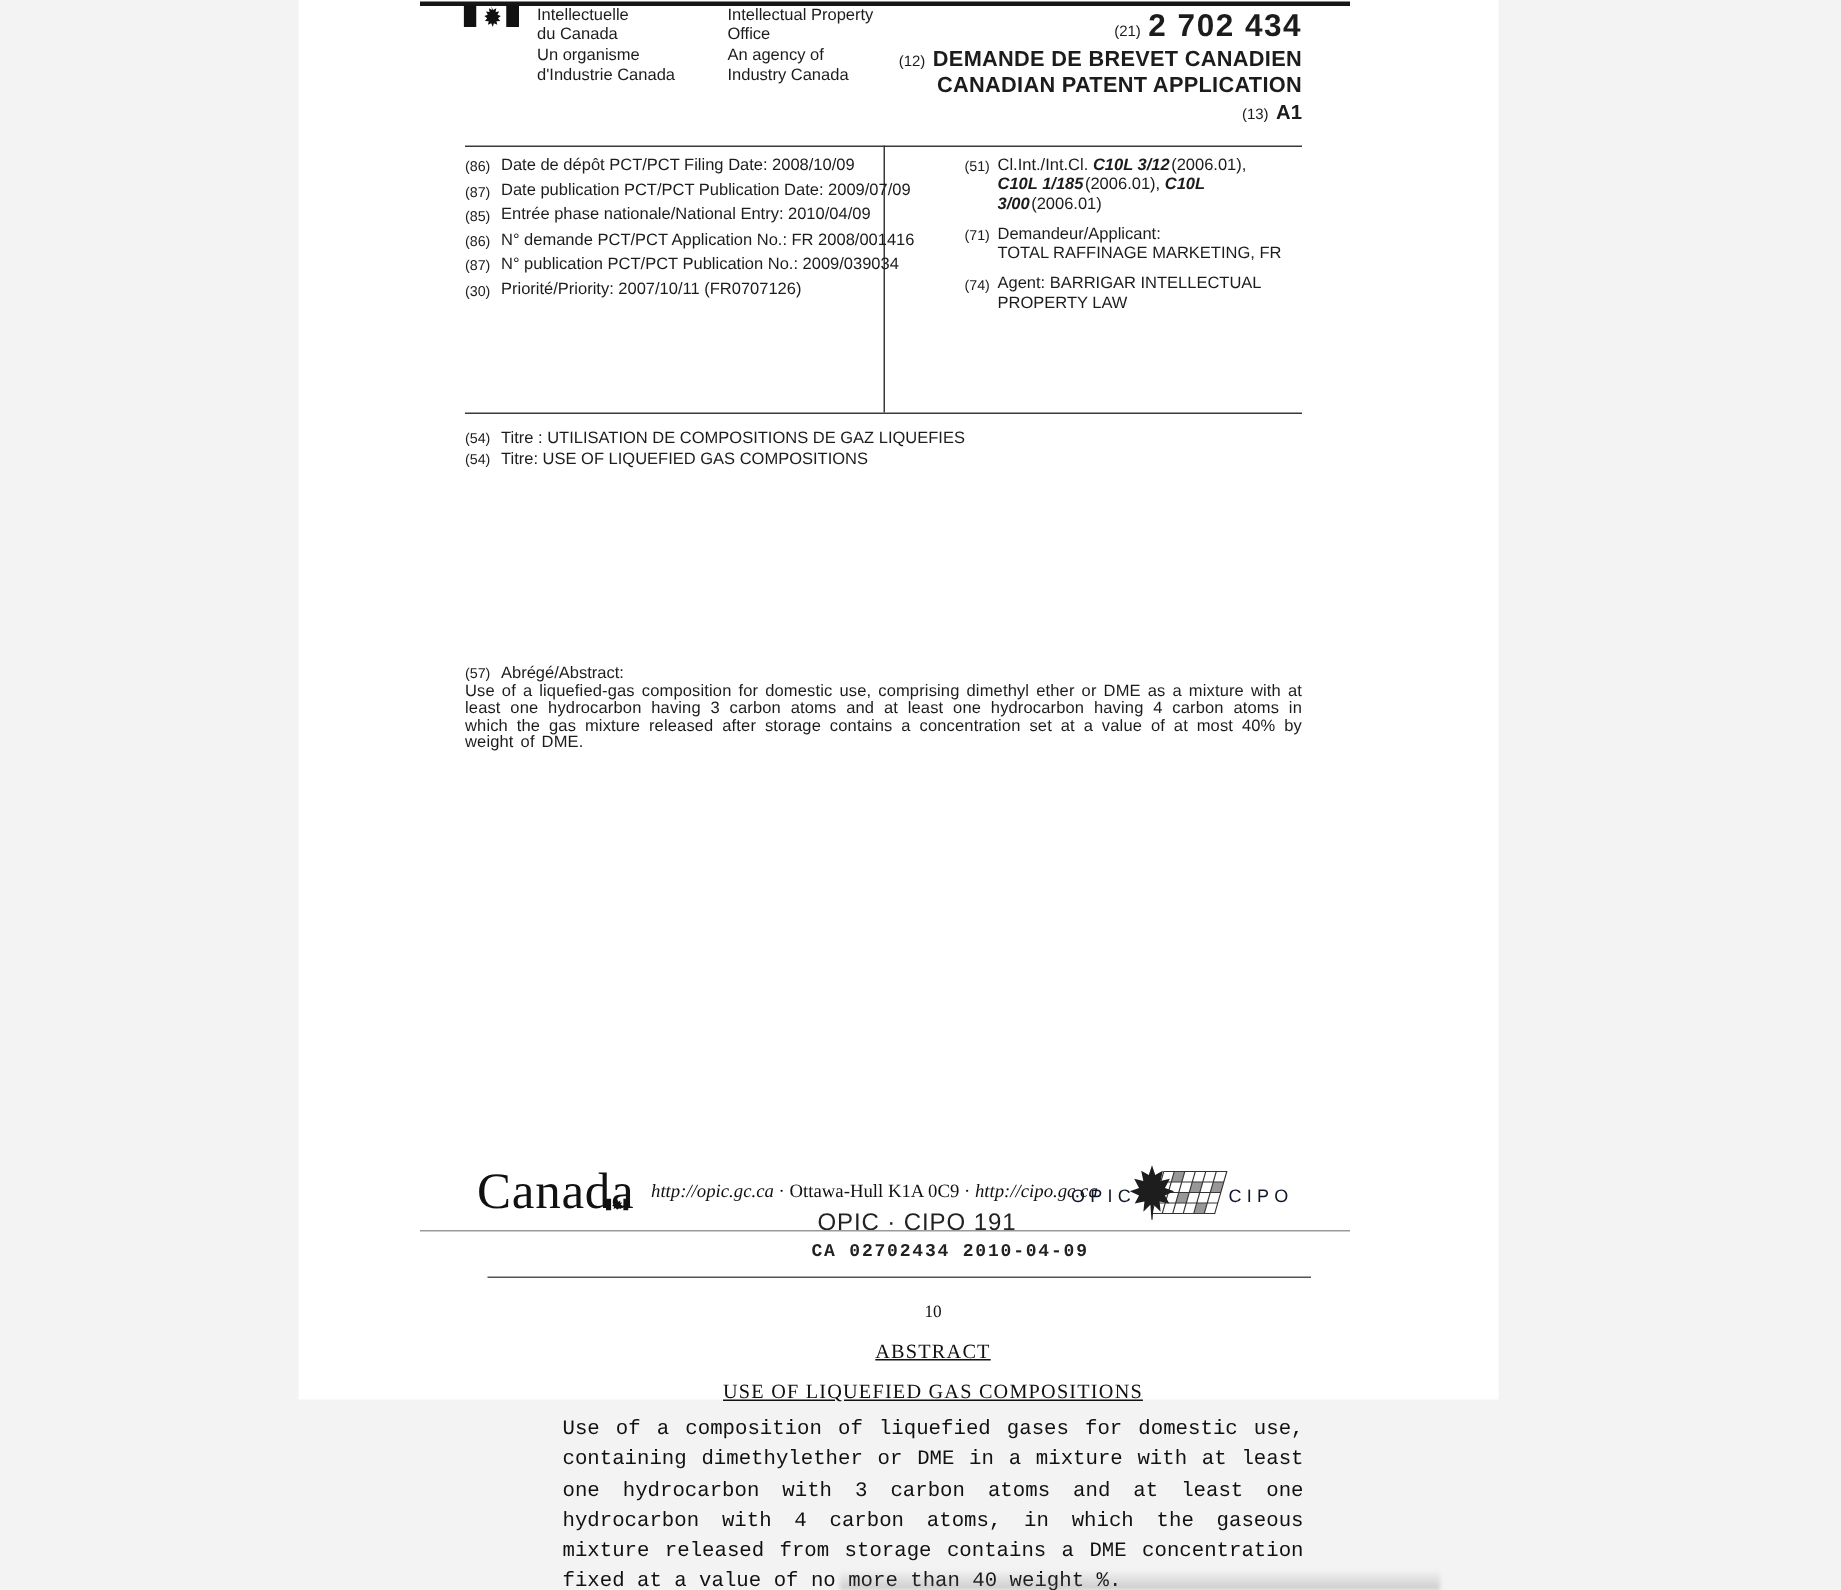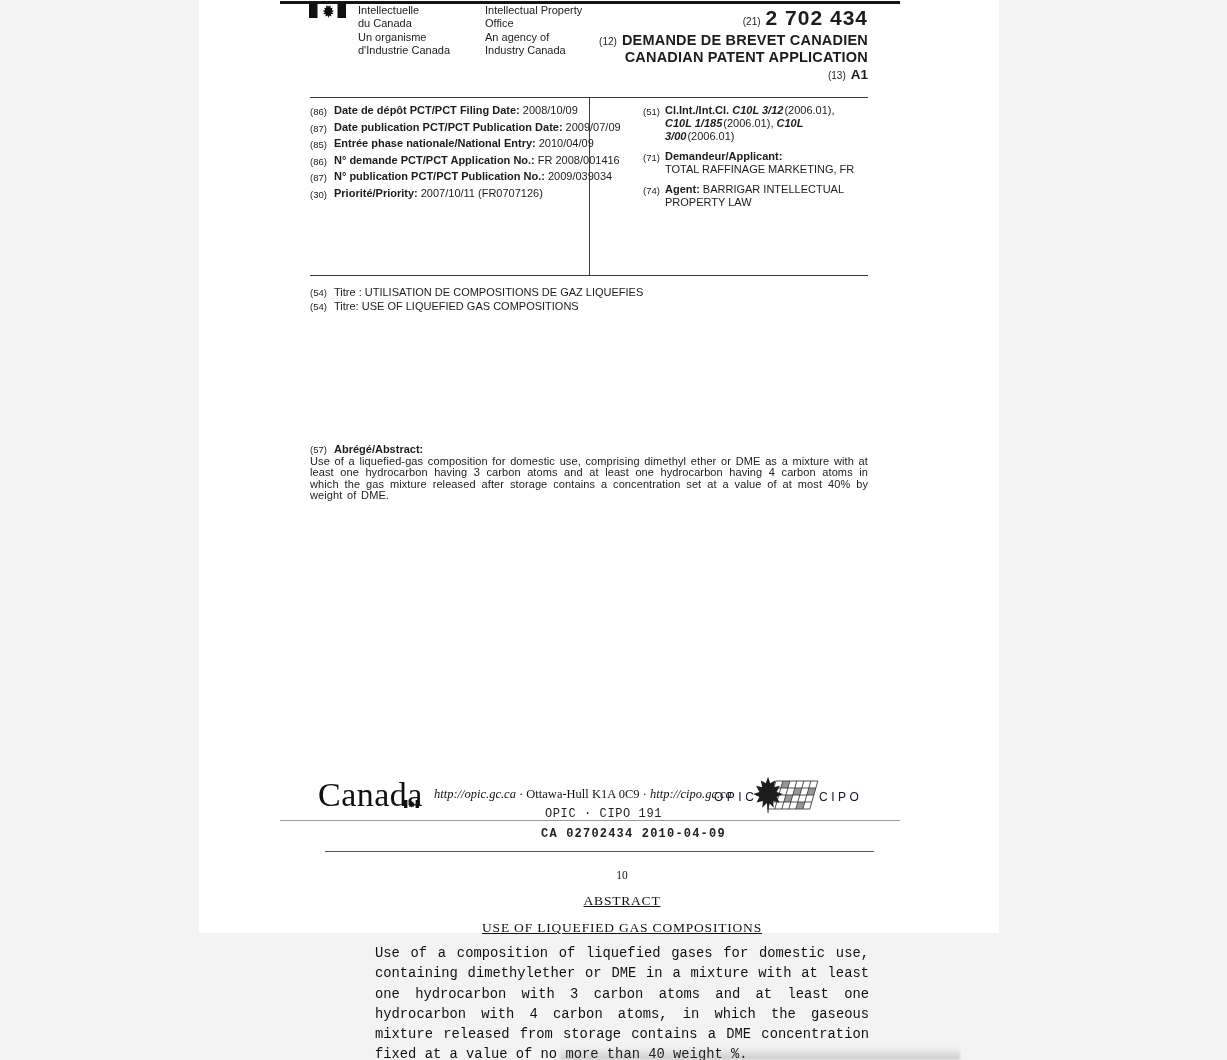--- a/index.html
+++ b/index.html
@@ -28,36 +28,36 @@
   .app-num{font-size:21px;font-weight:700;letter-spacing:1px;}
   .doc-type{font-size:14.5px;font-weight:700;line-height:15.5px;letter-spacing:0.2px;}
   .kind{font-size:13.5px;font-weight:700;}
 
   
   .hline{height:1px;background:#3a3a3a;}
   .vline{width:1px;background:#3a3a3a;}
   .b-col{font-size:11px;line-height:13px;}
   .b-row{position:relative;padding-left:24px;margin-bottom:3.6px;white-space:nowrap;}
   .fnum{position:absolute;left:0;top:1px;font-size:9.5px;color:#1c1c1c;}
-  .flabel{font-weight:700;}
+  .flabel{font-weight:400;}
   .fvalue{font-weight:400;margin-left:3px;}
   .r-group{position:relative;padding-left:22px;margin-bottom:7px;margin-left:45px;}
   .icode{font-style:italic;font-weight:700;margin-right:1px;}
   .inv-name{font-weight:400;}
 
   
   .t-row{position:relative;padding-left:24px;margin-bottom:1.5px;font-size:11px;white-space:nowrap;}
   .abstract-text{
     font-size:11px;line-height:11.3px;text-align:justify;
     letter-spacing:0.1px;word-spacing:1.5px;
   }
   .wordmark{font-family:"Liberation Serif",serif;font-size:34px;letter-spacing:0.5px;color:#111;}
   .addr-line{font-family:"Liberation Serif",serif;font-size:12.5px;color:#111;white-space:nowrap;}
   .addr-line .it{font-style:italic;}
-  .opic-code{font-family:Liberation Mono, monospace;font-size:12px;letter-spacing:0.6px;color:#222;}
+  .opic-code{font-family:Liberation Sans, sans-serif;font-size:16px;letter-spacing:0.6px;color:#222;}
   .opic-logo-txt{font-family:Liberation Sans, sans-serif;font-size:12px;letter-spacing:3.5px;color:#0f172a;}
 
   
   .stamp{font-family:"Liberation Mono",monospace;font-size:12px;font-weight:700;letter-spacing:1.2px;color:#222;white-space:nowrap;}
   .pg-center{left:176px;width:494px;text-align:center;font-family:"Liberation Serif",serif;color:#111;}
   .pg-num{font-size:11.5px;}
   .pg-head{font-size:13.5px;text-decoration:underline;letter-spacing:0.8px;}
   .pg-body{
     left:176px;width:494px;font-family:Liberation Mono, monospace;
     font-size:13.8px;line-height:20.3px;text-align:justify;color:#111;

